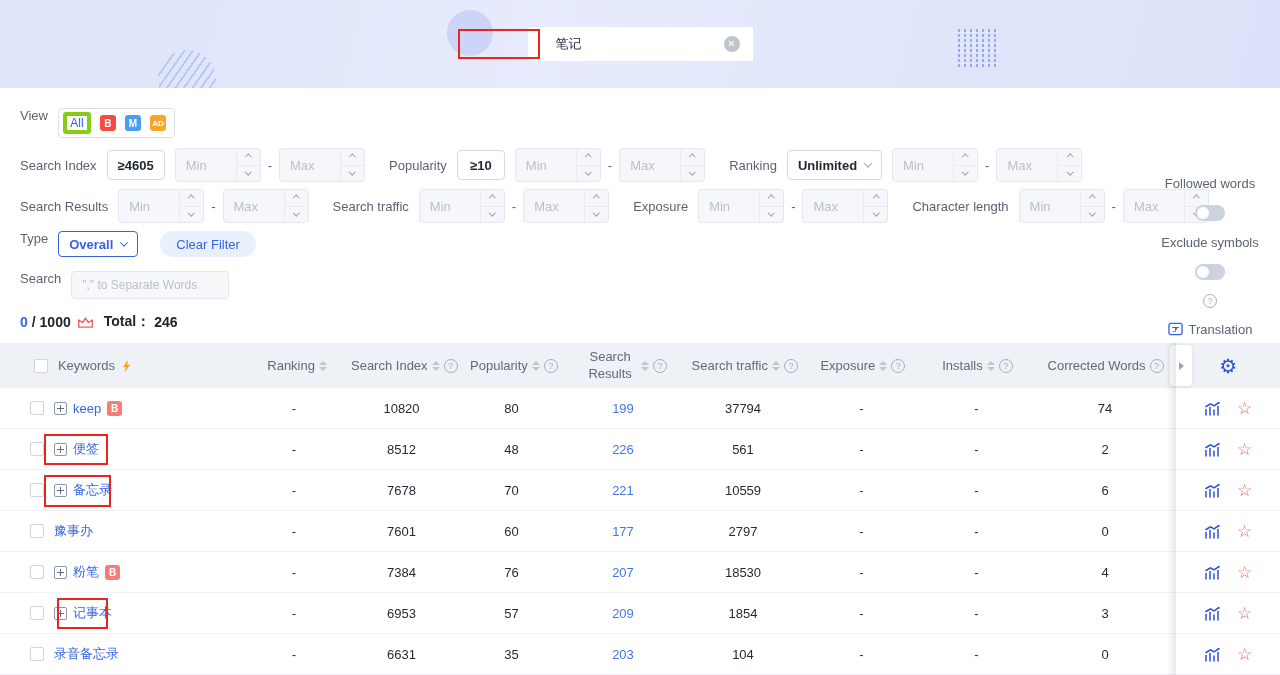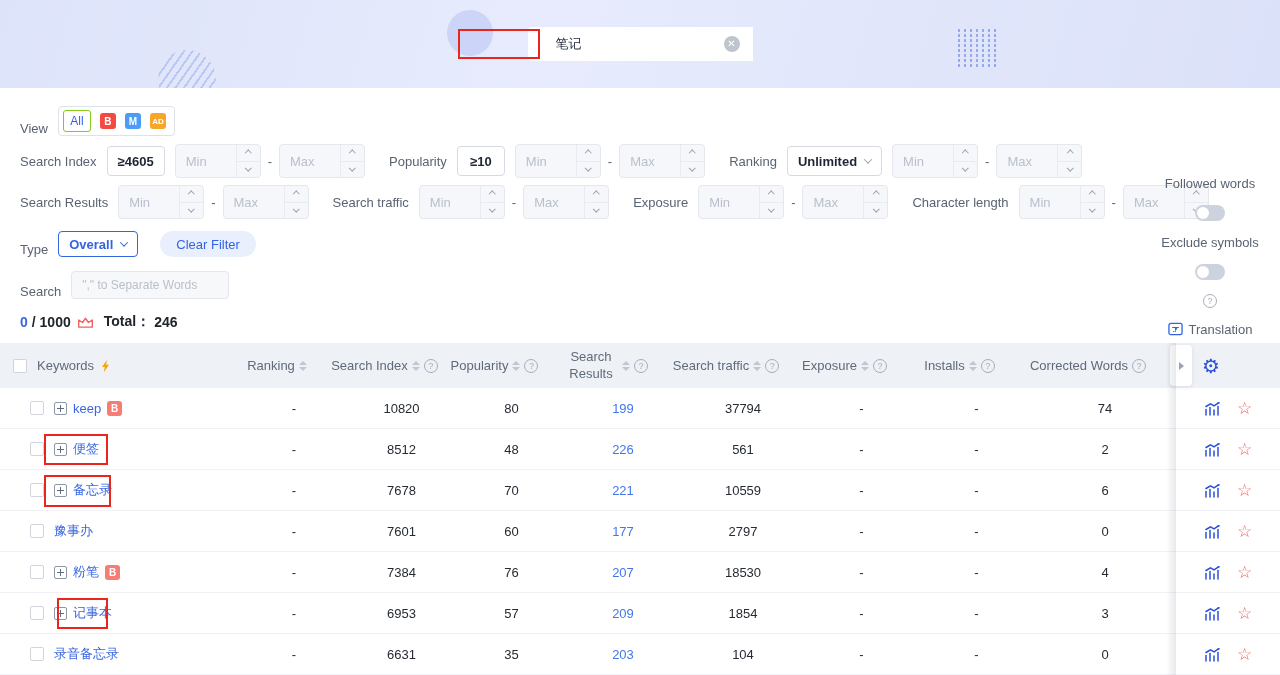--- a/index.html
+++ b/index.html
@@ -20,26 +20,26 @@
   .search-group { position:relative; display:flex; align-items:center; z-index:2; }
   .banner-search { width:225px; height:34px; background:#fff; border:none; outline:none;
     border-radius:4px 0 0 4px; padding:0 30px 0 28px; font-size:13px; color:#2a3140; }
   .clear-ic { position:absolute; left:196px; top:9px; width:16px; height:16px; border-radius:50%;
     background:#bfc5cf; color:#fff; font-size:10px; line-height:16px; text-align:center; cursor:pointer; }
   .ai-btn { height:34px; margin-left:3px; padding:0 15px; background:#2e5bdf; color:#fff;
     border:none; border-radius:3px; font-size:12.5px; cursor:pointer; }
 
   
   .filters { padding:20px 0 0 20px; background:#fff; }
-  .f-row { display:flex; align-items:flex-end; }
+  .f-row { display:flex; align-items:flex-start; }
   .f-label { color:#5a6372; margin-right:10px; white-space:nowrap; }
   .view-row { height:28px; margin-bottom:12px; }
   .view-group { display:flex; align-items:center; gap:9px; border:1px solid #dde1e8;
     border-radius:4px; padding:3px 8px 3px 4px; }
-  .view-all { min-width:28px; height:22px; border:1px solid #84cc16; border-radius:3px; color:#3464e0;
+  .view-all { min-width:28px; height:22px; border:4px solid #84cc16; border-radius:3px; color:#3464e0;
     background:#fff; font-size:12px; display:flex; align-items:center; justify-content:center; cursor:pointer; }
   .vbadge { width:16px; height:16px; border-radius:3px; color:#fff; font-size:10px; font-weight:bold;
     display:flex; align-items:center; justify-content:center; cursor:pointer; }
   .vb-b { background:#f34b42; } .vb-m { background:#4b9cf6; }
   .vb-ad { background:#f7a62a; font-size:8px; }
   .f-row1,.f-row2 { height:30px; }
   .f-row1 { margin-bottom:11px; } .f-row2 { margin-bottom:12px; }
   .fgroup { display:flex; align-items:center; margin-right:24px; }
   .val-box { height:30px; min-width:48px; padding:8px 10px; border:1px solid #d6dae2; border-radius:4px;
     display:flex; align-items:center; justify-content:center; font-weight:bold; color:#1f2633;
@@ -87,21 +87,21 @@
   .orig-drop { width:112px; height:30px; border:1px solid #dcdfe6; border-radius:4px; background:#fff;
     display:flex; align-items:center; padding:0 26px; color:#1f2633; font-weight:600; cursor:pointer; }
   .orig-drop .chev { margin-left:auto; }
   .copy-btn { height:30px; border:1px solid #d8dce4; background:#fff; border-radius:4px; padding:0 12px;
     display:flex; align-items:center; gap:6px; color:#2b3442; font-size:13px; cursor:pointer; }
   .follow-btn { height:30px; background:#faa117; color:#fff; border:none; border-radius:4px;
     padding:0 13px; font-size:13px; display:flex; align-items:center; gap:3px; cursor:pointer; }
 
   
   .table { margin-top:6px; position:relative; }
-  .thead { display:flex; align-items:center; height:45px; background:#eef1f6; padding-left:3px;
+  .thead { display:flex; align-items:center; height:45px; background:#eef1f6; padding-left:24px;
     position:relative; color:#606a7b; }
   .trow { display:flex; align-items:center; height:41px; border-bottom:1px solid #f0f2f5; background:#fff; padding-left:20px; }
   .cell { display:flex; align-items:center; justify-content:center; gap:4px; }
   .c-check { width:34px; } .c-keyword { width:190px; justify-content:flex-start; gap:6px; }
   .c-ranking { width:100px; } .c-search_index { width:115px; } .c-popularity { width:105px; }
   .c-search_results { width:118px; } .c-search_traffic { width:122px; } .c-exposure { width:115px; }
   .c-installs { width:115px; } .c-corrected_words { width:142px; } .c-actions { width:104px; gap:16px; }
   .th-label { white-space:nowrap; cursor:pointer; }
   .th-label.wrap { white-space:normal; width:54px; line-height:1.25; text-align:center; }
   .checkbox { width:14px; height:14px; border:1px solid #cfd4dd; border-radius:2px; background:#fff; cursor:pointer; }

